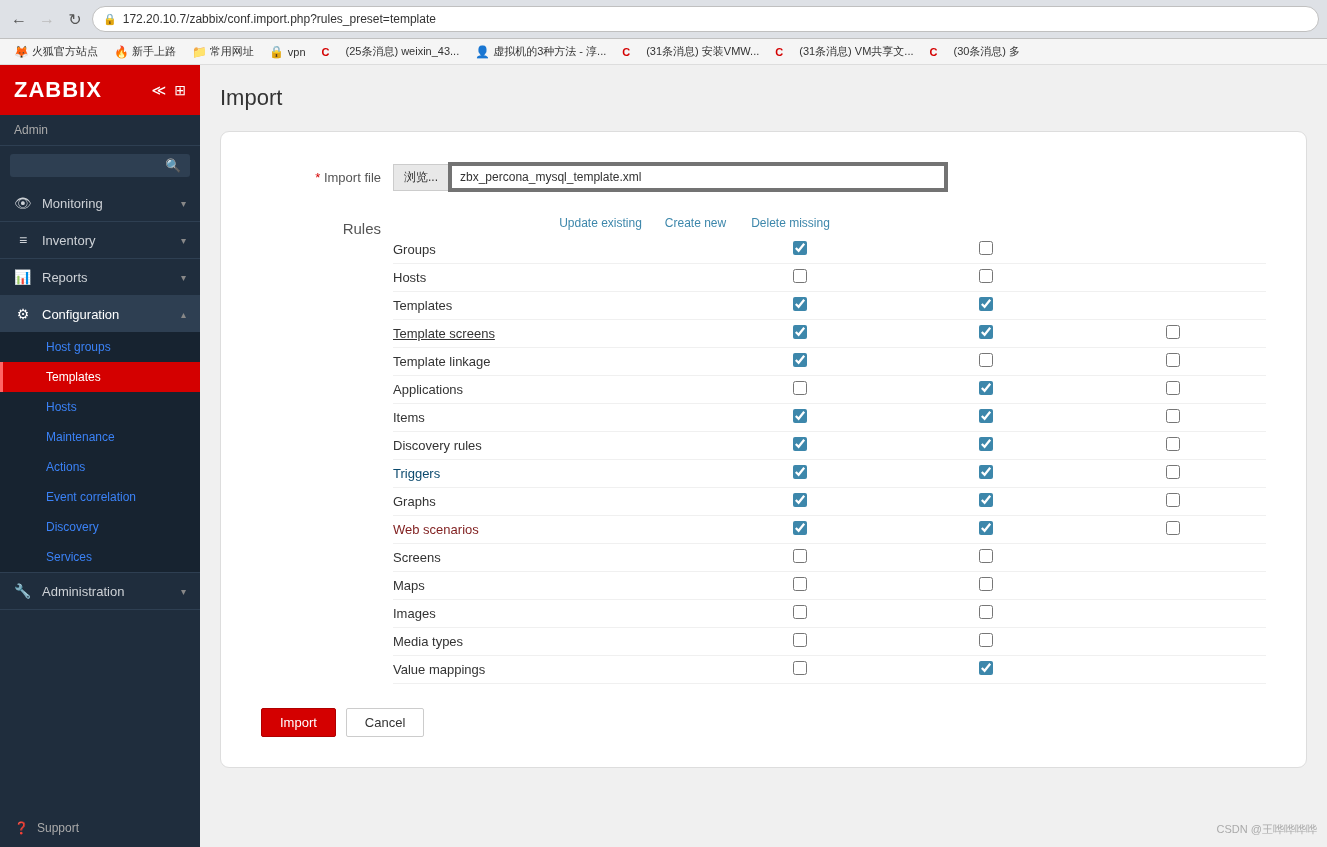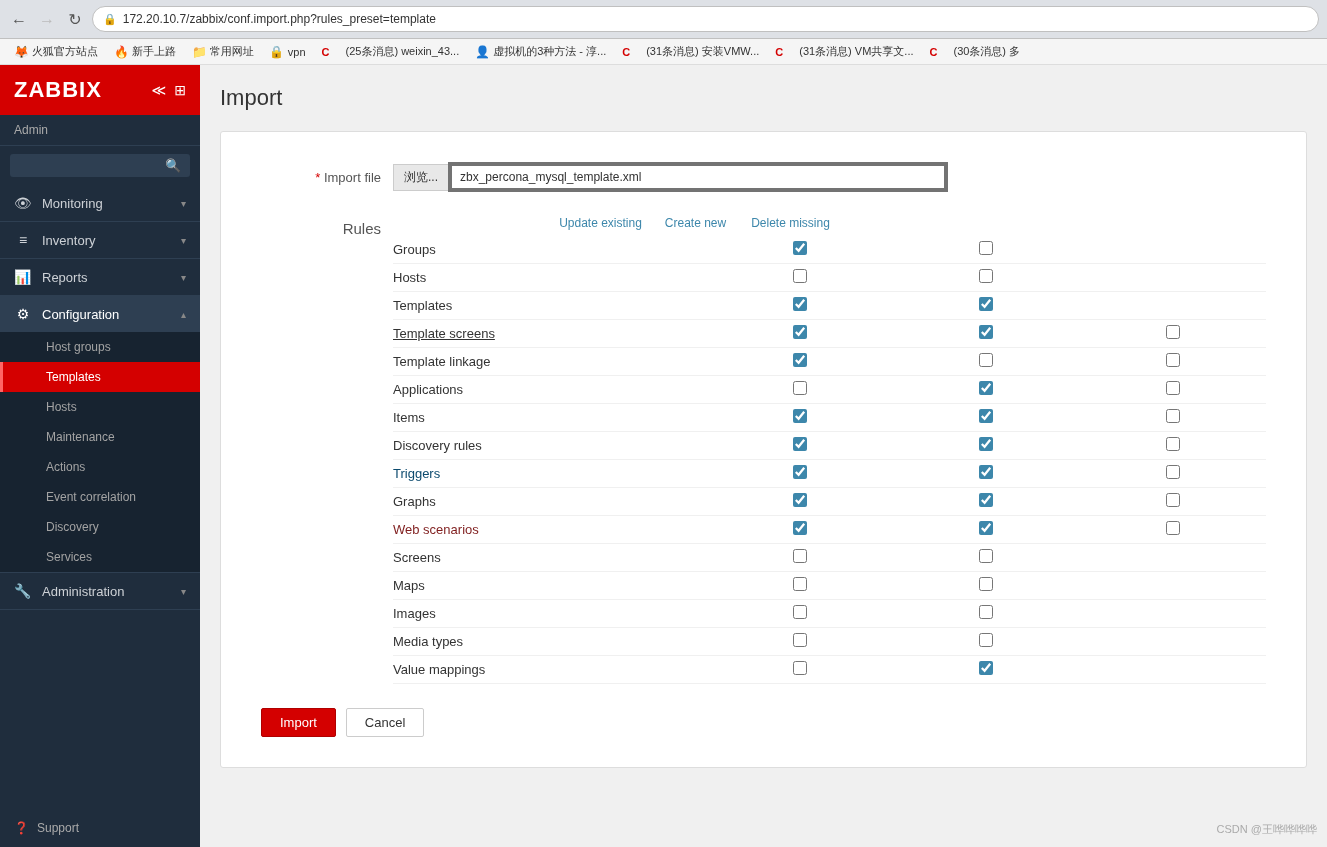--- a/index.html
+++ b/index.html
@@ -32,28 +32,28 @@
     .search-input-wrap input { background: none; border: none; outline: none; color: #ccc; font-size: 12px; width: 100%; }
     .search-input-wrap .s-icon { color: #888; }
 
     .nav-section { border-bottom: 1px solid #2e3f52; }
     .nav-item { display: flex; align-items: center; gap: 10px; padding: 10px 14px; cursor: pointer; color: #cdd1d6; font-size: 13px; }
     .nav-item.active-section { background: #2e3f52; color: white; }
     .nav-item .nav-icon { width: 18px; text-align: center; font-size: 14px; }
     .nav-item .arrow { margin-left: auto; font-size: 10px; color: #888; }
 
     .sub-nav { background: #172330; }
-    .sub-nav-item { padding: 8px 14px 8px 46px; cursor: pointer; color: #a3a3a3; font-size: 12px; display: block; }
+    .sub-nav-item { padding: 8px 14px 8px 46px; cursor: pointer; color: #3b82f6; font-size: 12px; display: block; }
     .sub-nav-item.active { background: #d40000; color: white; border-left: 3px solid #ff6666; padding-left: 43px; }
 
     
     .main-content { flex: 1; background: #f0f0f0; overflow-y: auto; padding: 20px; }
     .page-title { font-size: 22px; color: #333; margin-bottom: 20px; font-weight: normal; }
 
-    .import-container { background: white; border: 1px solid #ddd; border-radius: 3px; padding: 30px 40px; }
+    .import-container { background: white; border: 1px solid #ddd; border-radius: 9px; padding: 30px 40px; }
 
     .import-file-row { display: flex; align-items: center; margin-bottom: 24px; }
     .import-file-label { width: 120px; text-align: right; color: #555; font-size: 13px; margin-right: 12px; }
     .required-star { color: #d40000; }
     .file-input-wrap { display: flex; align-items: center; gap: 0; }
     .browse-btn { background: #e8e8e8; border: 1px solid #ccc; border-right: none; padding: 4px 10px; font-size: 12px; cursor: pointer; color: #333; white-space: nowrap; }
     .file-name-input { border: 4px solid #737373; padding: 4px 8px; font-size: 12px; width: 500px; color: #333; outline: none; }
 
     .rules-section { display: flex; }
     .rules-label { width: 120px; text-align: right; color: #555; font-size: 15px; margin-right: 12px; padding-top: 4px; }

